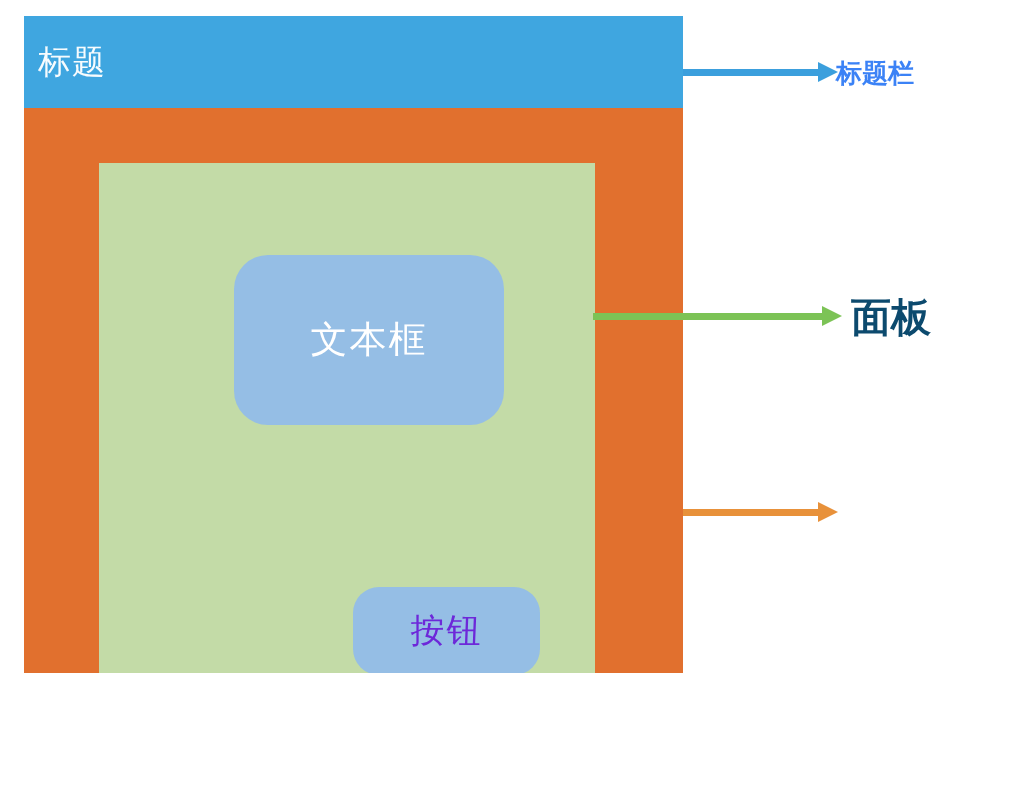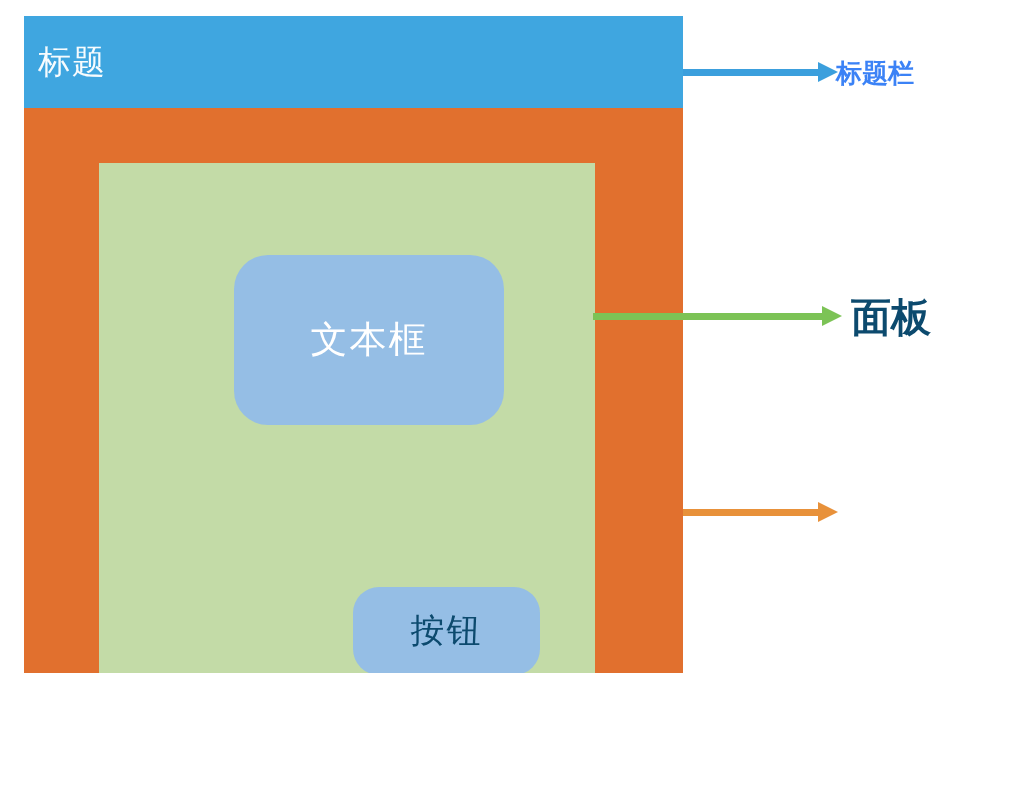--- a/index.html
+++ b/index.html
@@ -59,21 +59,21 @@
   }
   .gui-button {
     position: absolute;
     left: 353px; top: 587px;
     width: 187px; height: 88px;
     background: #95bee5;
     border-radius: 26px;
     display: flex;
     align-items: center;
     justify-content: center;
-    color: #0c4a6e;
+    color: #6d28d9;
     font-size: 34px;
     letter-spacing: 2px;
   }
   
   .arrow-shaft {
     position: absolute;
     height: 7px;
   }
   .arrow-head {
     position: absolute;

